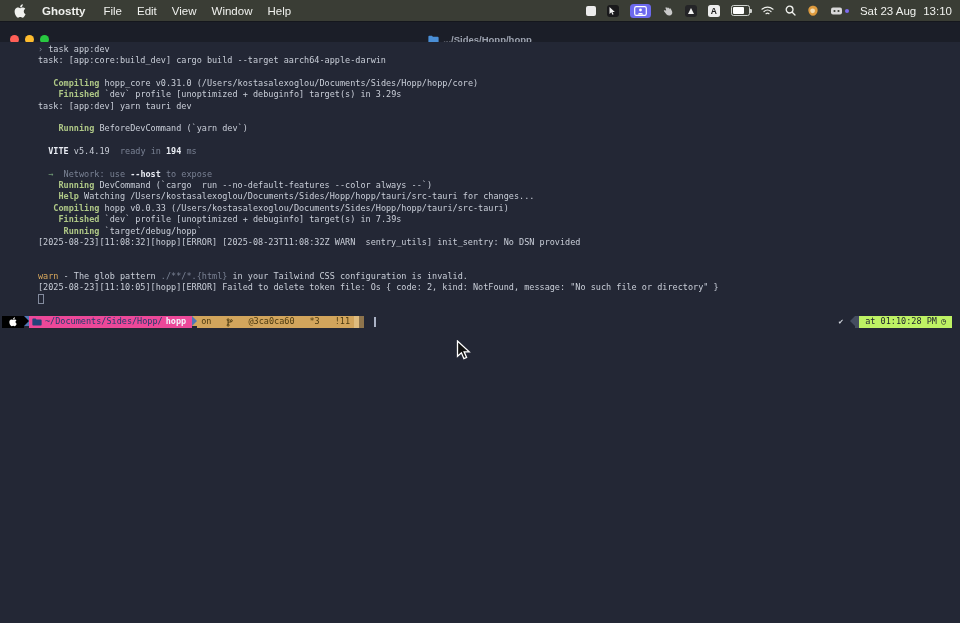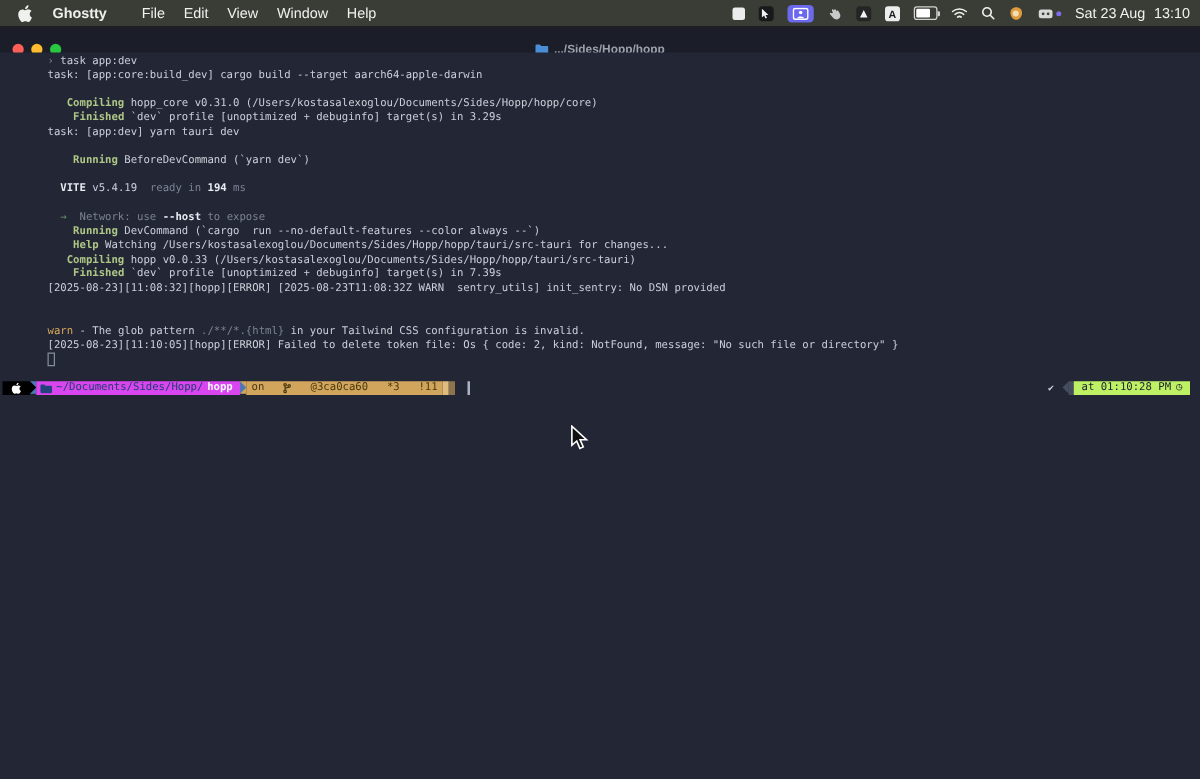--- a/index.html
+++ b/index.html
@@ -2,21 +2,21 @@
 <html><head>
 <meta charset="utf-8">
 <style>
   html,body{margin:0;padding:0}
   body{width:960px;height:623px;position:relative;overflow:hidden;background:#232735;font-family:"Liberation Sans",sans-serif;}
 
   
   #menubar{position:absolute;top:0;left:0;width:100%;height:22px;background:#3a3d35;display:flex;align-items:center;color:#f0f1ee;font-size:11.5px;box-sizing:border-box;padding:0 8px 0 14px;border-bottom:1px solid #15171d;}
   .mb-left{display:flex;align-items:center;}
   .mb-apple{display:flex;align-items:center;margin-right:16px;}
-  .mb-app{font-weight:bold;margin-right:28px;}
+  .mb-app{font-weight:bold;margin-right:18px;}
   .mb-item{margin-right:15px;}
   .mb-right{margin-left:auto;display:flex;align-items:center;gap:11px;}
   .st-ico{display:flex;align-items:center;justify-content:center;}
   .ico-display{width:10px;height:10px;background:#ececec;border-radius:2px;}
   .ico-cursorapp{width:12px;height:12px;background:#19191b;border-radius:3px;display:flex;align-items:center;justify-content:center;}
   .ico-screenshare{width:21px;height:14px;background:#6c69ee;border-radius:3.5px;display:flex;align-items:center;justify-content:center;}
   .ico-triapp{width:12px;height:12px;background:#242427;border-radius:3px;display:flex;align-items:center;justify-content:center;}
   .tri-up{width:0;height:0;border-left:3.5px solid transparent;border-right:3.5px solid transparent;border-bottom:6px solid #f2f2f2;}
   .ico-inputsrc{width:12px;height:12px;background:#ededed;border-radius:2.5px;color:#1a1a1a;font-size:8.5px;font-weight:bold;display:flex;align-items:center;justify-content:center;}
   .ico-batt{position:relative;width:17px;height:9px;border:1px solid #cfd2cf;border-radius:2.5px;}
@@ -47,21 +47,21 @@
   .c-dg{color:#6f9a74}
   .hollow-cursor{display:inline-block;width:4.2px;height:8.5px;border:1px solid #838b9e;vertical-align:middle;}
 
   
   #promptbar{display:flex;align-items:stretch;height:11.5px;position:relative;}
   .seg{display:flex;align-items:center;white-space:pre;}
   #seg-os{background:#000;padding:0 7px;}
   .pl-arrow{width:0;height:0;border-top:5.75px solid transparent;border-bottom:5.75px solid transparent;border-left-width:5px;border-left-style:solid;}
   .arr-os{border-left-color:#000;background:#4f76b5;}
   .arr-dir{border-left-color:#4f76b5;background:#d2a55c;}
-  #seg-dir{background:#d946ef;color:#203d6e;padding:0 6px 0 3px;gap:3px;}
+  #seg-dir{background:#ec4899;color:#203d6e;padding:0 6px 0 3px;gap:3px;}
   .dir-last{color:#f2f5fc;font-weight:bold;}
   #seg-git{background:#d2a55c;color:#4a390f;padding:0 4px;gap:15px;}
   .fade1{width:5px;background:#dfbc7e;}
   .fade2{width:5px;background:#8e744c;}
   #beam-cursor{width:2px;background:#aab2c5;margin-left:10px;height:10.5px;align-self:center;}
   #rprompt{position:absolute;right:8px;top:0;bottom:0;display:flex;align-items:stretch;}
   #status-check{color:#cfd4dc;align-self:center;margin-right:7px;font-size:8px;}
   .arr-left{width:0;height:0;border-top:5.75px solid transparent;border-bottom:5.75px solid transparent;border-right:5px solid #454d60;}
   .rfade{width:4px;background:#454d60;}
   #seg-time{background:#bef264;color:#20252f;padding:0 6px;gap:4px;justify-content:center;}
@@ -172,20 +172,21 @@
       <div class="tline"></div>
       <div class="tline"><span class="c-fg">    </span><span class="c-g">Running</span><span class="c-fg"> BeforeDevCommand (`yarn dev`)</span></div>
       <div class="tline"></div>
       <div class="tline"><span class="c-fg">  </span><span class="c-b">VITE</span><span class="c-fg"> v5.4.19</span><span class="c-d">  ready in </span><span class="c-b">194</span><span class="c-d"> ms</span></div>
       <div class="tline"></div>
       <div class="tline"><span class="c-dg">  →  </span><span class="c-d">Network</span><span class="c-d">: use </span><span class="c-b">--host</span><span class="c-d"> to expose</span></div>
       <div class="tline"><span class="c-fg">    </span><span class="c-g">Running</span><span class="c-fg"> DevCommand (`cargo  run --no-default-features --color always --`)</span></div>
       <div class="tline"><span class="c-fg">    </span><span class="c-g">Help</span><span class="c-fg"> Watching /Users/kostasalexoglou/Documents/Sides/Hopp/hopp/tauri/src-tauri for changes...</span></div>
       <div class="tline"><span class="c-fg">   </span><span class="c-g">Compiling</span><span class="c-fg"> hopp v0.0.33 (/Users/kostasalexoglou/Documents/Sides/Hopp/hopp/tauri/src-tauri)</span></div>
       <div class="tline"><span class="c-fg">    </span><span class="c-g">Finished</span><span class="c-fg"> `dev` profile [unoptimized + debuginfo] target(s) in 7.39s</span></div>
+      <div class="tline"><span class="c-fg">     </span><span class="c-g">Running</span><span class="c-fg"> `target/debug/hopp`</span></div>
       <div class="tline"><span class="c-fg">[2025-08-23][11:08:32][hopp][ERROR] [2025-08-23T11:08:32Z WARN  sentry_utils] init_sentry: No DSN provided</span></div>
       <div class="tline"></div>
       <div class="tline"></div>
       <div class="tline"><span class="c-y">warn</span><span class="c-fg"> - The glob pattern </span><span class="c-d">./**/*.{html}</span><span class="c-fg"> in your Tailwind CSS configuration is invalid.</span></div>
       <div class="tline"><span class="c-fg">[2025-08-23][11:10:05][hopp][ERROR] Failed to delete token file: Os { code: 2, kind: NotFound, message: "No such file or directory" }</span></div>
       <div class="tline"><span class="hollow-cursor"></span></div>
       <div class="tline"></div>
     </div>
 
   <div id="promptbar">

